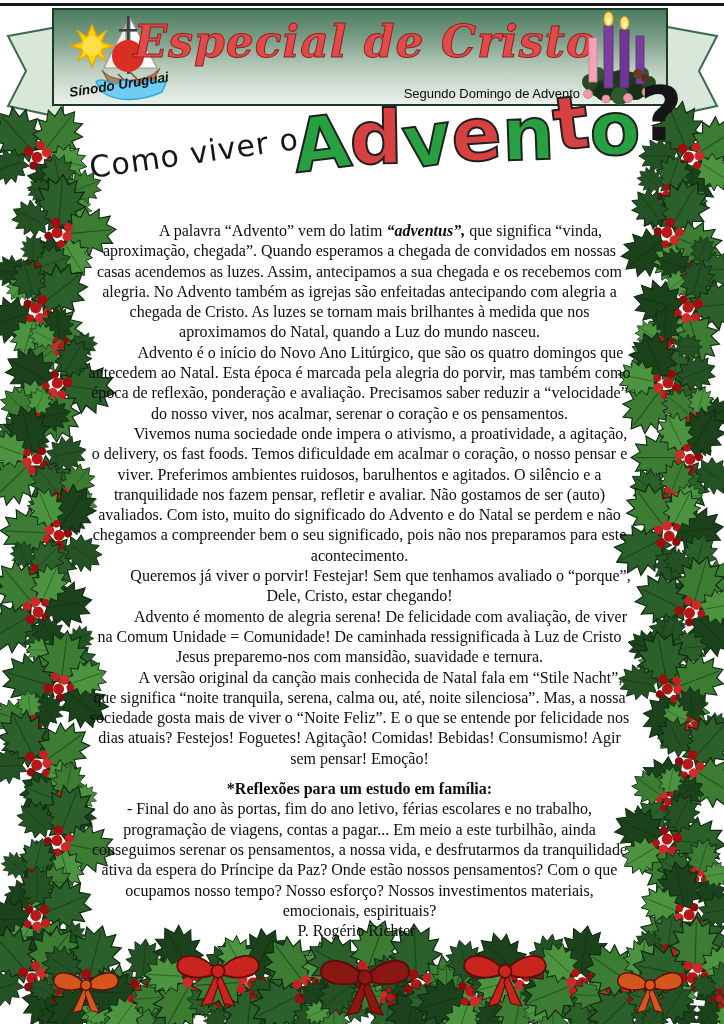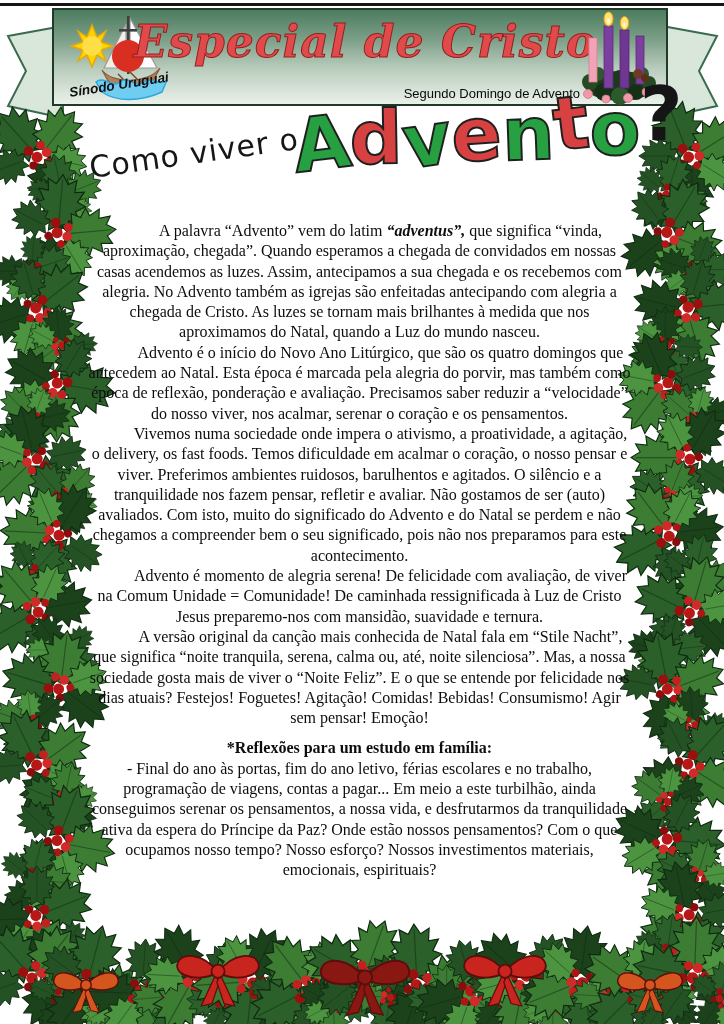--- a/index.html
+++ b/index.html
@@ -239,22 +239,24 @@
       <use href="#bow" transform="translate(650,48) scale(0.95)" style="color: rgb(212, 86, 30);"></use>
     </svg>
 
   <div class="headline-prefix">Como viver o</div>
   <div class="headline-word"><span style="color: rgb(39, 160, 66);">A</span><span style="color: rgb(216, 65, 65);">d</span><span style="color: rgb(39, 160, 66);">v</span><span style="color: rgb(216, 65, 65);">e</span><span style="color: rgb(39, 160, 66);">n</span><span style="color: rgb(216, 65, 65);">t</span><span style="color: rgb(39, 160, 66);">o</span><span style="color: rgb(21, 21, 21);">?</span></div>
 
   <main class="content">
     <p><span>A palavra “Advento” vem do latim </span><em class="adv">“adventus”,</em><span> que significa “vinda, aproximação, chegada”. Quando esperamos a chegada de convidados em nossas casas acendemos as luzes. Assim, antecipamos a sua chegada e os  recebemos com alegria. No Advento também as igrejas são enfeitadas antecipando com alegria a chegada de Cristo. As luzes se tornam mais brilhantes à medida que nos aproximamos do Natal, quando a Luz do mundo nasceu.</span></p>
     <p>Advento é o início do Novo Ano Litúrgico, que são os quatro domingos que antecedem ao Natal. Esta época é marcada pela alegria do porvir, mas também como época de reflexão, ponderação e avaliação. Precisamos saber reduzir a “velocidade” do nosso viver, nos acalmar, serenar o coração e os pensamentos.</p>
     <p>Vivemos numa sociedade onde impera o ativismo, a proatividade, a agitação, o delivery, os fast foods. Temos dificuldade em acalmar o coração, o nosso pensar e viver. Preferimos ambientes ruidosos, barulhentos e agitados. O silêncio e a tranquilidade nos fazem pensar, refletir e avaliar. Não gostamos de ser (auto) avaliados.  Com isto, muito do significado do Advento e do Natal se perdem e não chegamos a compreender bem o seu significado,  pois não nos preparamos para este acontecimento.</p>
+    <p>Queremos já viver o porvir! Festejar! Sem que tenhamos avaliado o “porque”, Dele, Cristo, estar chegando!</p>
     <p>Advento é momento de alegria serena! De felicidade com avaliação, de viver na Comum Unidade = Comunidade! De caminhada ressignificada à Luz de Cristo Jesus preparemo-nos com mansidão, suavidade e ternura.</p>
     <p>A versão original da canção mais conhecida de Natal fala em “Stile Nacht”, que significa “noite tranquila, serena, calma ou, até, noite silenciosa”. Mas, a nossa sociedade gosta mais de viver o “Noite Feliz”. E o que se entende por felicidade nos dias atuais? Festejos! Foguetes! Agitação! Comidas! Bebidas! Consumismo! Agir sem pensar! Emoção!</p>
 
     <div class="reflections">
       <p class="ref-heading">*Reflexões para um estudo em família:</p>
       <p class="ref-item">-  Final do ano às portas, fim do ano letivo, férias escolares e no trabalho, programação de viagens, contas a pagar...  Em meio a este turbilhão, ainda conseguimos serenar os pensamentos, a nossa vida, e desfrutarmos da tranquilidade ativa da espera do Príncipe da Paz? Onde estão nossos pensamentos? Com o que ocupamos nosso tempo? Nosso esforço? Nossos investimentos materiais, emocionais, espirituais?</p>
     </div>
 
+    <p class="signature">P. Rogério Richter</p>
   </main>
 </div>
 
 </body></html>

